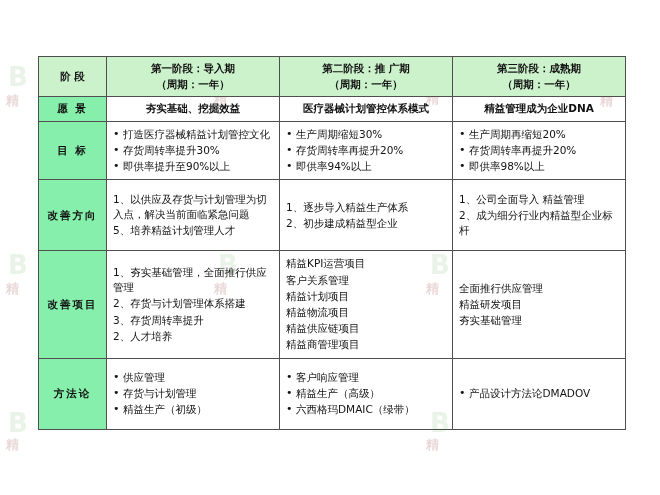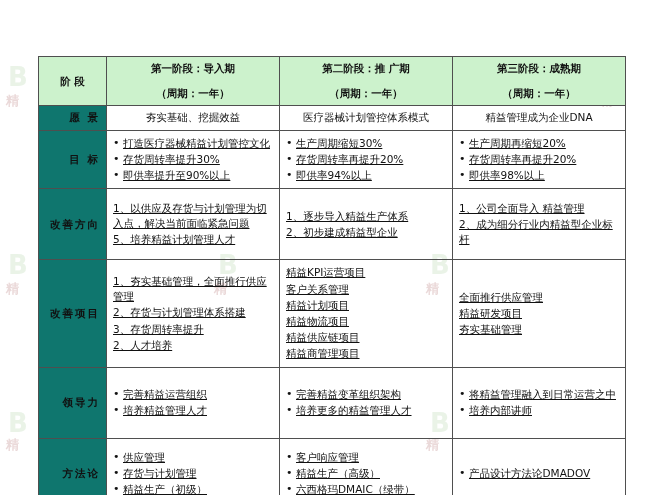--- a/index.html
+++ b/index.html
@@ -63,35 +63,35 @@
     background: #ccf2cc;
     text-align: center;
     font-weight: bold;
     font-size: 11.5px;
     padding: 7px 4px;
     color: #000;
   }
   .hdr-cell .sub {
     font-weight: bold;
     display: block;
-    margin-top: 10px;
+    margin-top: 1px;
   }
 
   .row-label {
-    background: #0f766e;
-    text-align: right;
+    background: #86efac;
+    text-align: center;
     font-weight: bold;
     font-size: 12px;
     letter-spacing: 2px;
     color: #000;
   }
 
   .vision-cell {
     text-align: center;
-    font-weight: normal;
+    font-weight: bold;
     font-size: 11.5px;
     padding: 7px 4px;
   }
 
   ul.items {
     margin: 0;
     padding: 0;
     list-style: none;
   }
   ul.items li {
@@ -104,21 +104,20 @@
     position: absolute;
     left: 0;
     top: -1px;
     font-size: 11px;
   }
   ul.items li.plain {
     padding-left: 0;
   }
   td.cell-content {
     padding: 6px 6px 6px 8px;
-    text-decoration: underline;
   }
 
   .tall { height: 62px; }
 </style>
 </head>
 <body>
 
 <div class="watermark-layer">
   <div class="wm" style="left:8px; top:62px;">B</div>
   <div class="wm small" style="left:6px; top:92px;">精</div>
@@ -242,41 +241,20 @@
         </td>
         <td class="cell-content">
           <ul class="items">
             <li class="plain">全面推行供应管理</li>
             <li class="plain">精益研发项目</li>
             <li class="plain">夯实基础管理</li>
           </ul>
         </td>
       </tr>
 
-      <tr>
-        <td class="row-label">领导力</td>
-        <td class="cell-content tall">
-          <ul class="items">
-            <li class="dot">完善精益运营组织</li>
-            <li class="dot">培养精益管理人才</li>
-          </ul>
-        </td>
-        <td class="cell-content tall">
-          <ul class="items">
-            <li class="dot">完善精益变革组织架构</li>
-            <li class="dot">培养更多的精益管理人才</li>
-          </ul>
-        </td>
-        <td class="cell-content tall">
-          <ul class="items">
-            <li class="dot">将精益管理融入到日常运营之中</li>
-            <li class="dot">培养内部讲师</li>
-          </ul>
-        </td>
-      </tr>
 
       <tr>
         <td class="row-label">方法论</td>
         <td class="cell-content tall">
           <ul class="items">
             <li class="dot">供应管理</li>
             <li class="dot">存货与计划管理</li>
             <li class="dot">精益生产（初级）</li>
           </ul>
         </td>

